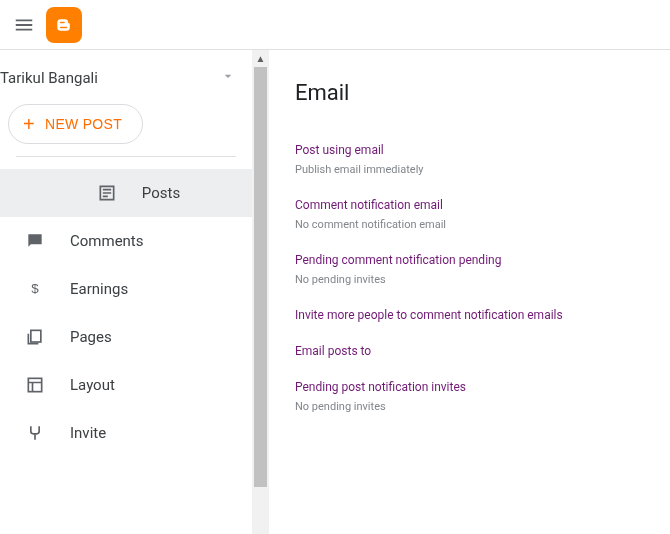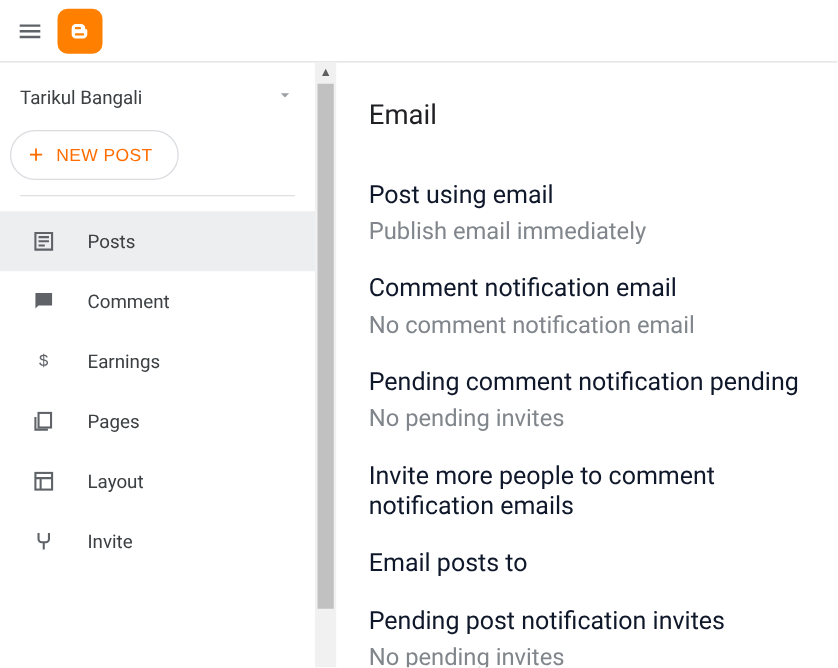--- a/index.html
+++ b/index.html
@@ -38,21 +38,21 @@
   }
   .sidebar {
     width: 252px;
     flex: 0 0 252px;
     position: relative;
   }
   .blog-select {
     display: flex;
     align-items: center;
     justify-content: space-between;
-    padding: 18px 16px 16px 16px;
+    padding: 18px 16px 16px 0;
     color: #3c4043;
     font-size: 15px;
     cursor: pointer;
     text-align: right;
   }
   .blog-select .chev { color: #9aa0a6; }
   .newpost-wrap { padding: 0 8px 12px 8px; }
   .newpost {
     border: 1px solid #dadce0;
     background: #fff;
@@ -77,21 +77,21 @@
   .nav li {
     display: flex;
     align-items: center;
     gap: 24px;
     height: 48px;
     padding: 0 0 0 24px;
     font-size: 15px;
     color: #3c4043;
     cursor: pointer;
   }
-  .nav li.active { background: #eceef0; }
+  .nav li.active { background: #eceef0; justify-content: center; }
   .nav .ico {
     width: 22px; height: 22px;
     color: #5f6368;
     display:flex;align-items:center;justify-content:center;
     flex: 0 0 22px;
   }
   .scroll-gutter {
     width: 17px;
     flex: 0 0 17px;
     background: #f1f1f1;
@@ -117,26 +117,26 @@
     font-size: 22px;
     font-weight: 400;
     color: #202124;
     margin-bottom: 38px;
   }
   .setting {
     margin-bottom: 22px;
     cursor: pointer;
   }
   .setting .title {
-    font-size: 20px;
-    color: #0f172a;
+    font-size: 12px;
+    color: #701a75;
     margin-bottom: 6px;
   }
   .setting .sub {
-    font-size: 19px;
+    font-size: 11px;
     color: #80868b;
   }
 </style>
 </head>
 <body>
 
 <div class="topbar">
   <div class="hamburger">
     <svg viewBox="0 0 24 24" width="22" height="22" fill="currentColor">
         <path d="M3 6h18v2H3V6zm0 5h18v2H3v-2zm0 5h18v2H3v-2z"></path>
@@ -175,21 +175,21 @@
             </svg>
         </span>
         <span>Posts</span>
       </li>
       <li>
         <span class="ico">
           <svg viewBox="0 0 24 24" width="20" height="20" fill="currentColor">
               <path d="M4 4h16v12H7l-3 3V4z"></path>
             </svg>
         </span>
-        <span>Comment</span>
+        <span>Comments</span>
       </li>
       <li>
         <span class="ico">
           <svg viewBox="0 0 24 24" width="20" height="20" fill="currentColor">
               <path d="M12 3v2.05A6 6 0 0 0 6 11h2a4 4 0 0 1 4-4v3l5 0c0 3-2 5-5 5v2a7 7 0 0 0 7-7h-2l-5 0V7a4 4 0 0 1 4 4h2a6 6 0 0 0-6-5.95V3h-0z" opacity="0"></path>
               <text x="12" y="17" text-anchor="middle" font-size="16" font-family="Arial" fill="currentColor">$</text>
             </svg>
         </span>
         <span>Earnings</span>
       </li>

